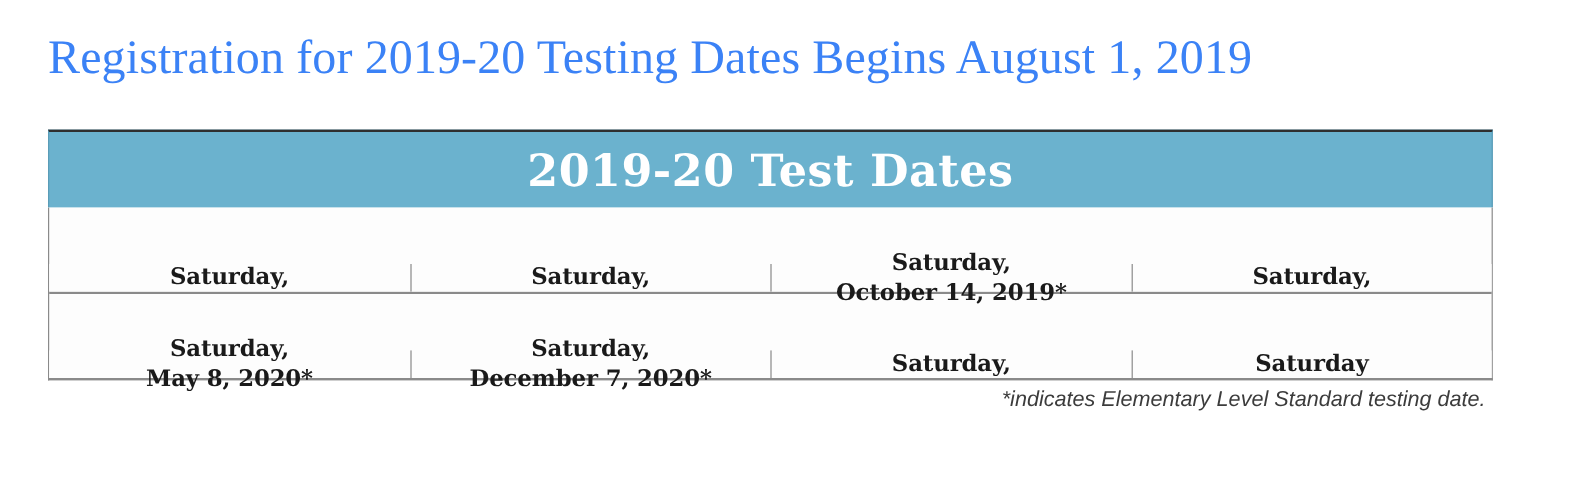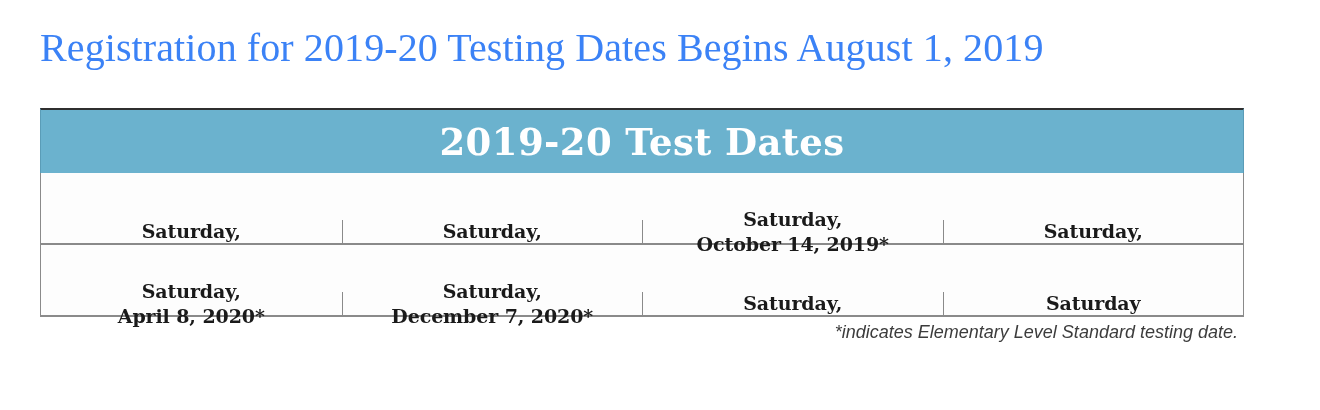--- a/index.html
+++ b/index.html
@@ -148,21 +148,21 @@
           <div class="cell-line">October 14, 2019*</div>
         </div>
         <div class="grid-cell">
           <div class="cell-line">Saturday,</div>
         </div>
       </div>
 
       <div class="grid-row">
         <div class="grid-cell">
           <div class="cell-line">Saturday,</div>
-          <div class="cell-line">April 8, 2020*</div>
+          <div class="cell-line">May 8, 2020*</div>
         </div>
         <div class="grid-cell">
           <div class="cell-line">Saturday,</div>
           <div class="cell-line">December 7, 2020*</div>
         </div>
         <div class="grid-cell">
           <div class="cell-line">Saturday,</div>
         </div>
         <div class="grid-cell">
           <div class="cell-line">Saturday</div>

